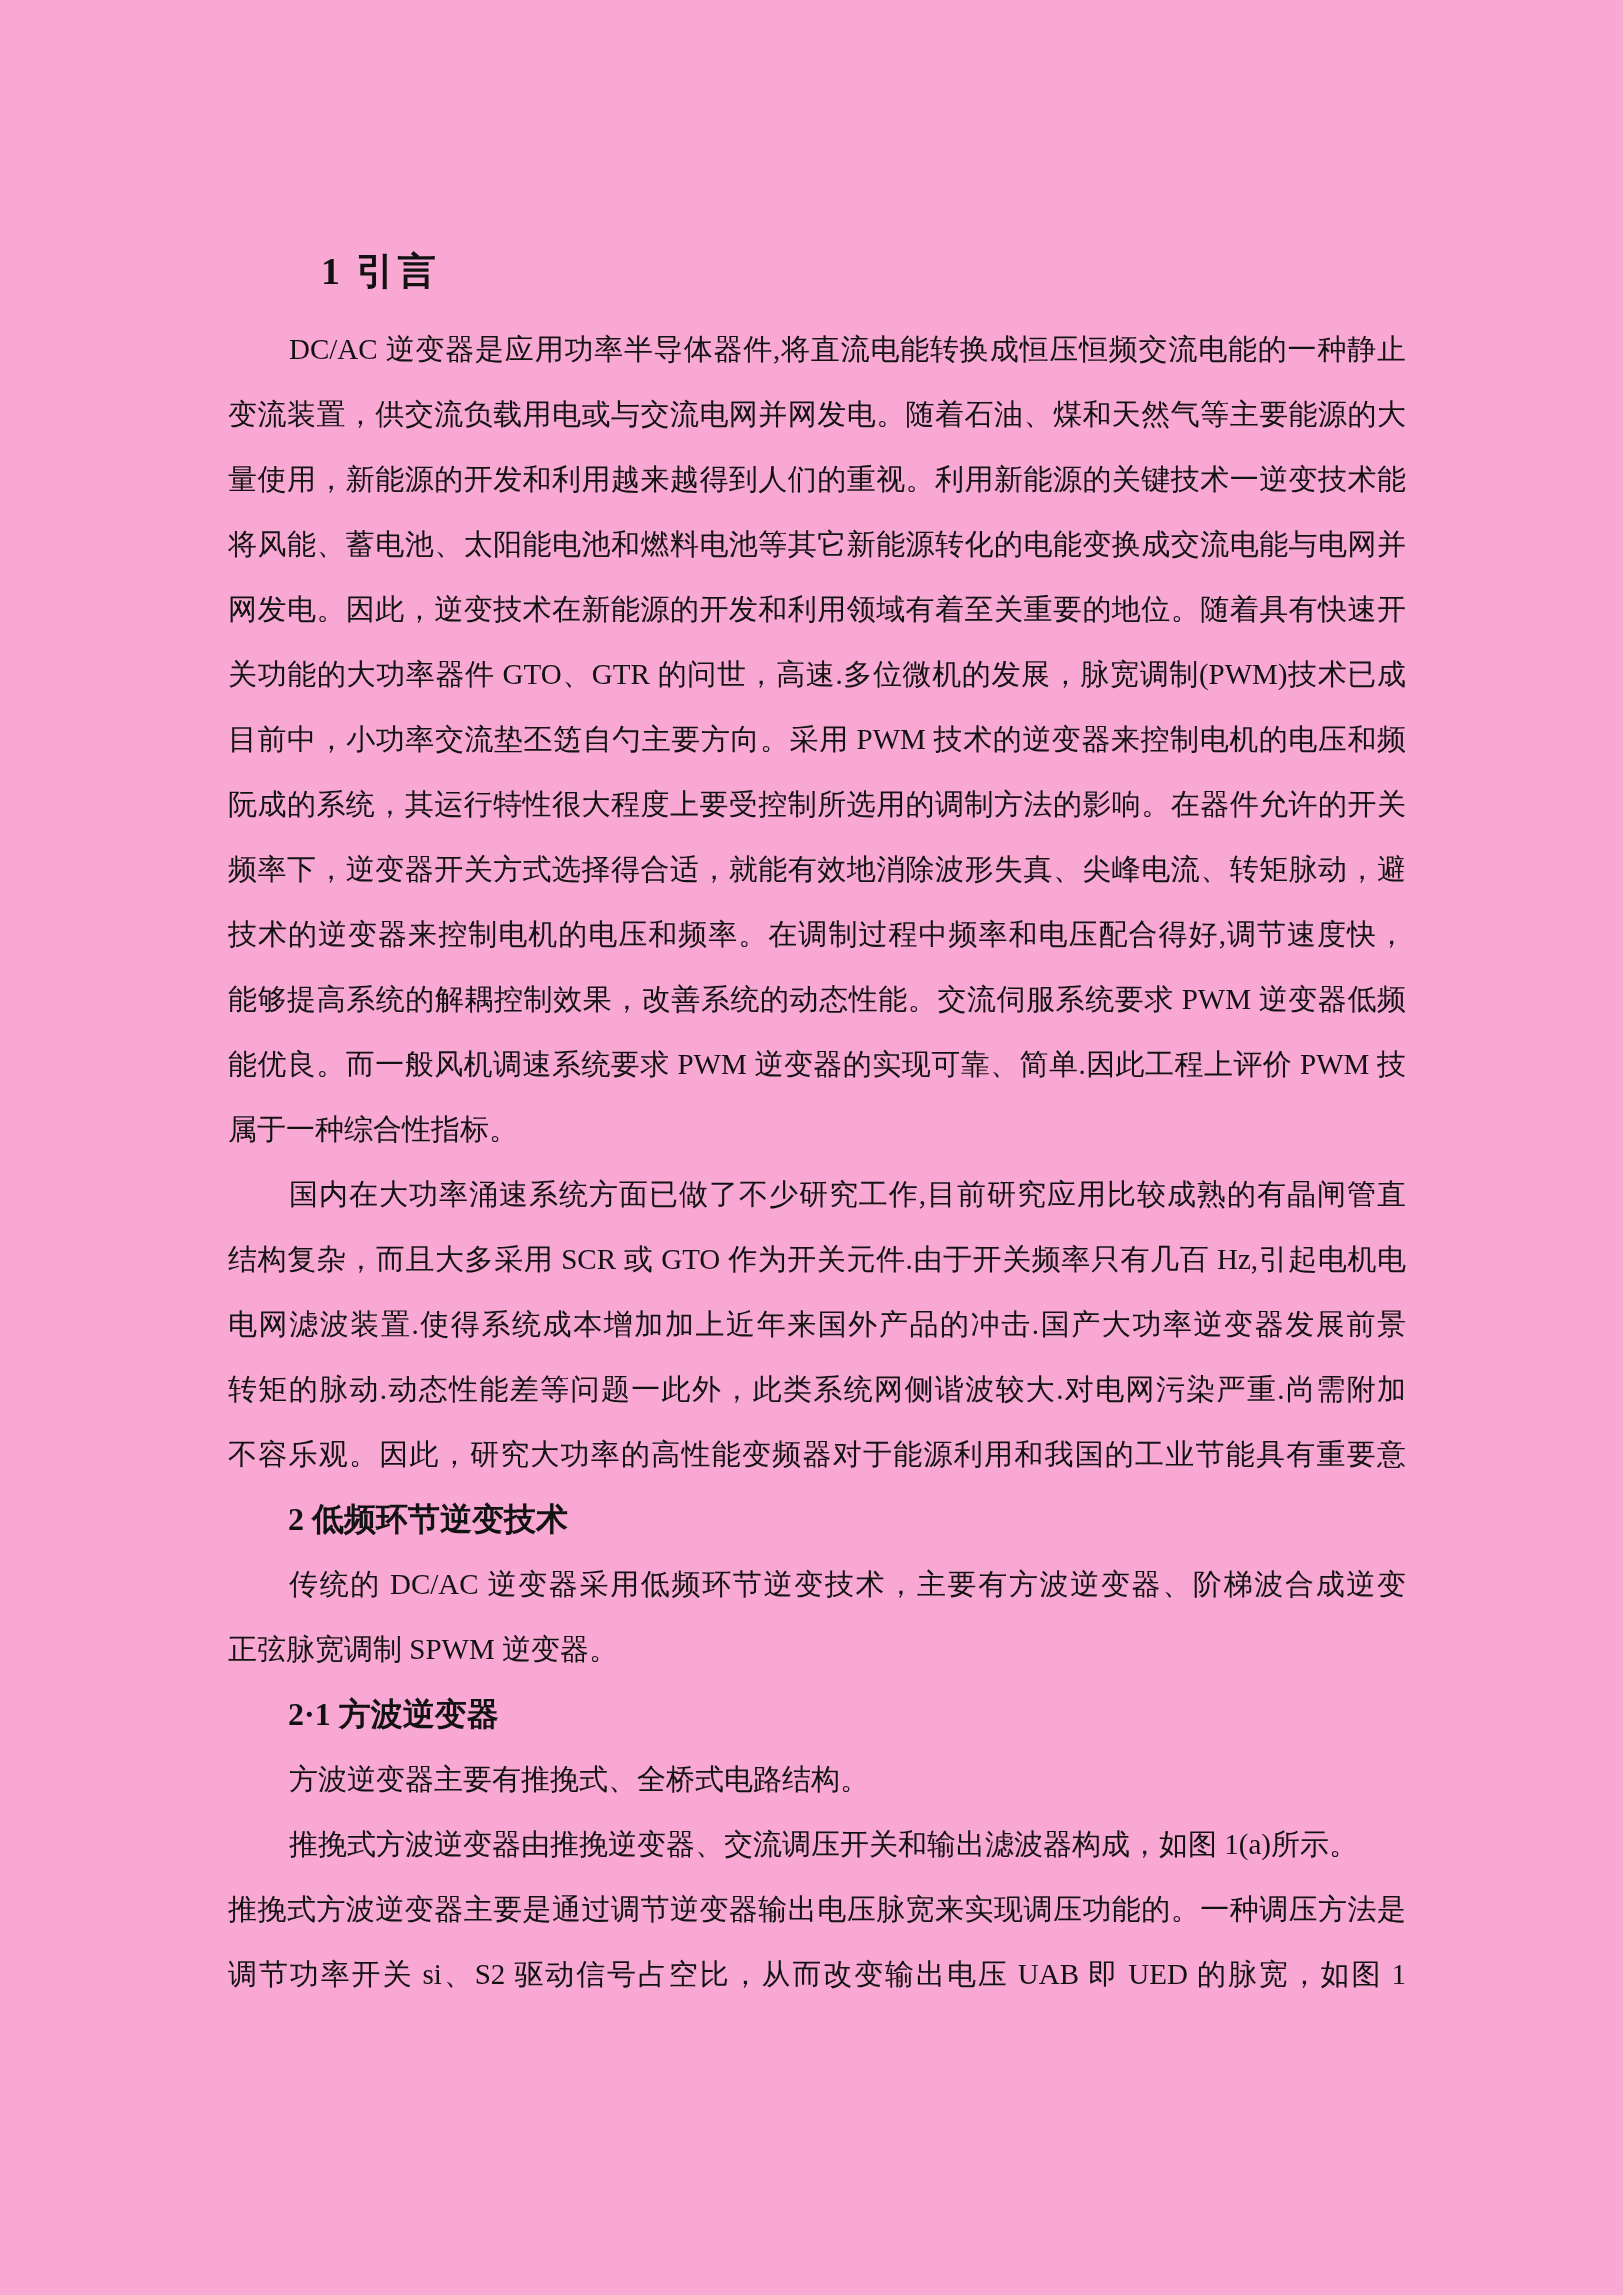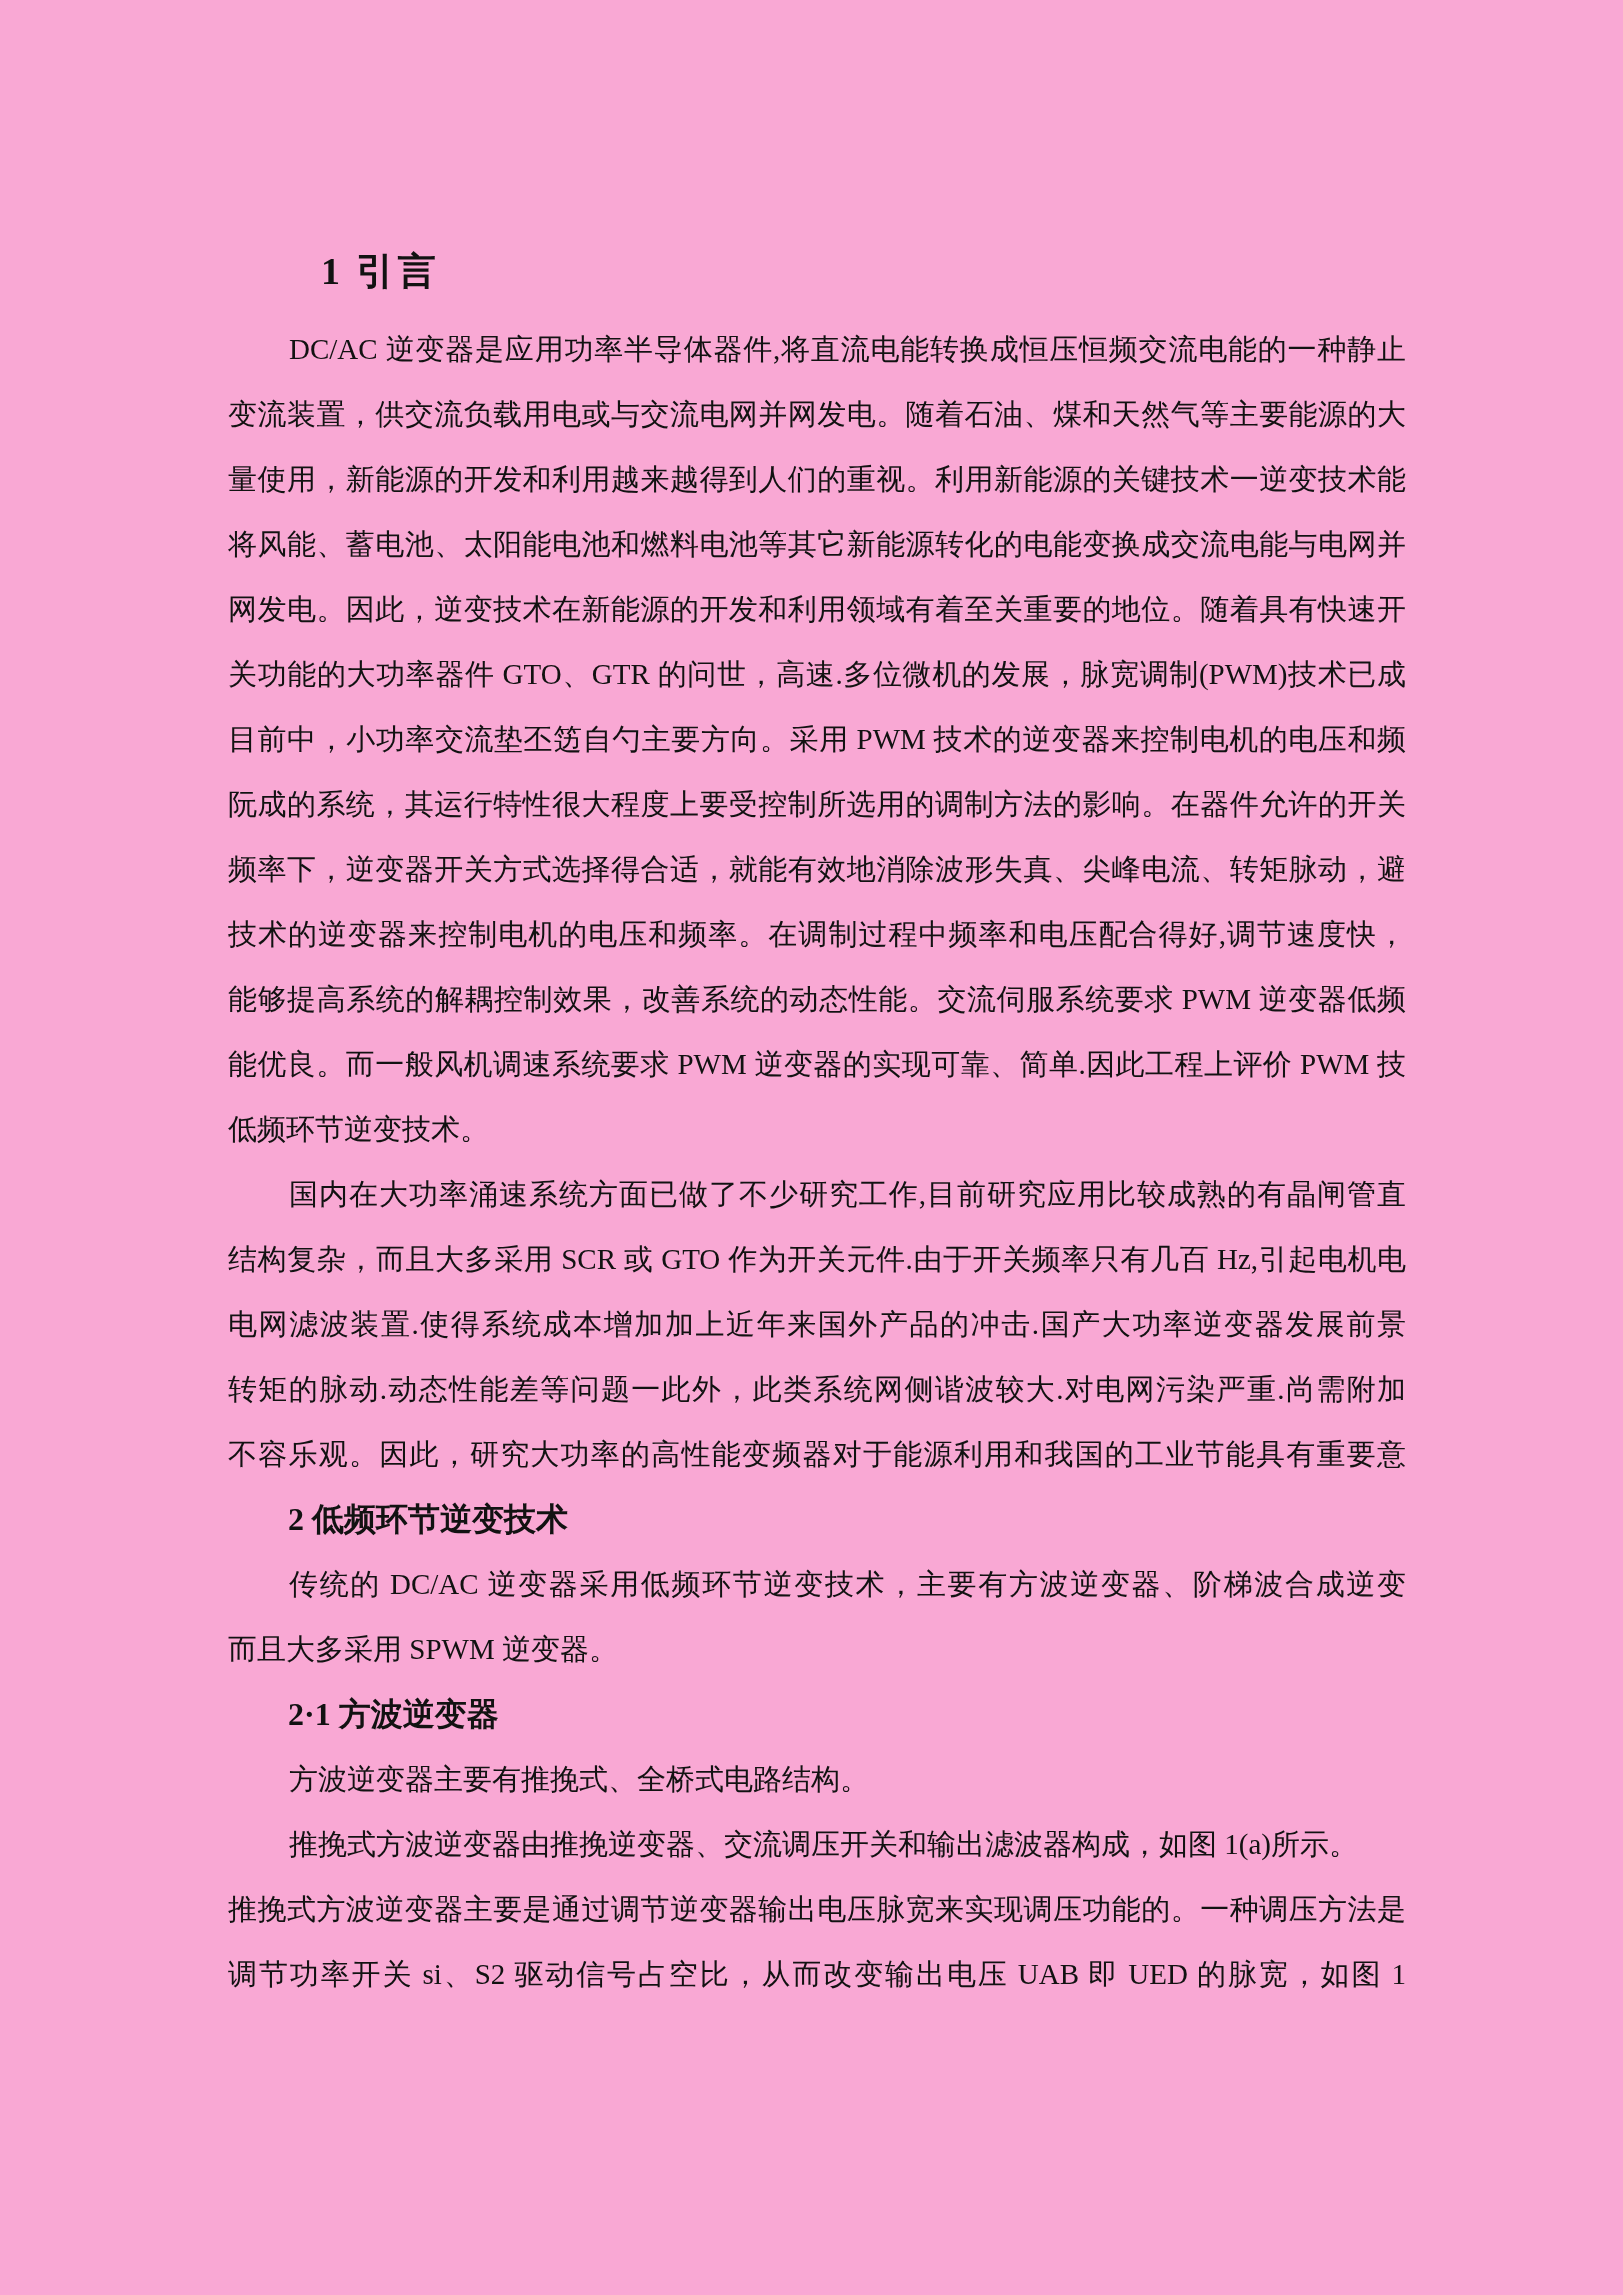--- a/index.html
+++ b/index.html
@@ -58,36 +58,36 @@
       <div class="ln">量使用，新能源的开发和利用越来越得到人们的重视。利用新能源的关键技术一逆变技术能</div>
       <div class="ln">将风能、蓄电池、太阳能电池和燃料电池等其它新能源转化的电能变换成交流电能与电网并</div>
       <div class="ln">网发电。因此，逆变技术在新能源的开发和利用领域有着至关重要的地位。随着具有快速开</div>
       <div class="ln">关功能的大功率器件 GTO、GTR 的问世，高速.多位微机的发展，脉宽调制(PWM)技术已成为</div>
       <div class="ln">目前中，小功率交流垫丕笾自勺主要方向。采用 PWM 技术的逆变器来控制电机的电压和频率</div>
       <div class="ln">阮成的系统，其运行特性很大程度上要受控制所选用的调制方法的影响。在器件允许的开关</div>
       <div class="ln">频率下，逆变器开关方式选择得合适，就能有效地消除波形失真、尖峰电流、转矩脉动，避</div>
       <div class="ln">技术的逆变器来控制电机的电压和频率。在调制过程中频率和电压配合得好,调节速度快，</div>
       <div class="ln">能够提高系统的解耦控制效果，改善系统的动态性能。交流伺服系统要求 PWM 逆变器低频性</div>
       <div class="ln">能优良。而一般风机调速系统要求 PWM 逆变器的实现可靠、简单.因此工程上评价 PWM 技术</div>
-      <div class="ln noj">低频环节逆变技术。</div>
+      <div class="ln noj">属于一种综合性指标。</div>
     </div>
 
     <div>
       <div class="ln indent">国内在大功率涌速系统方面已做了不少研究工作,目前研究应用比较成熟的有晶闸管直</div>
       <div class="ln">结构复杂，而且大多采用 SCR 或 GTO 作为开关元件.由于开关频率只有几百 Hz,引起电机电流、</div>
       <div class="ln">电网滤波装置.使得系统成本增加加上近年来国外产品的冲击.国产大功率逆变器发展前景</div>
       <div class="ln">转矩的脉动.动态性能差等问题一此外，此类系统网侧谐波较大.对电网污染严重.尚需附加</div>
       <div class="ln">不容乐观。因此，研究大功率的高性能变频器对于能源利用和我国的工业节能具有重要意义。</div>
     </div>
 
     <div class="ln h2">2 低频环节逆变技术</div>
 
     <div>
       <div class="ln indent">传统的 DC/AC 逆变器采用低频环节逆变技术，主要有方波逆变器、阶梯波合成逆变器、</div>
-      <div class="ln noj">而且大多采用 SPWM 逆变器。</div>
+      <div class="ln noj">正弦脉宽调制 SPWM 逆变器。</div>
     </div>
 
     <div class="ln h2">2·1 方波逆变器</div>
 
     <div>
       <div class="ln indent noj">方波逆变器主要有推挽式、全桥式电路结构。</div>
     </div>
 
     <div>
       <div class="ln indent noj">推挽式方波逆变器由推挽逆变器、交流调压开关和输出滤波器构成，如图 1(a)所示。</div>

